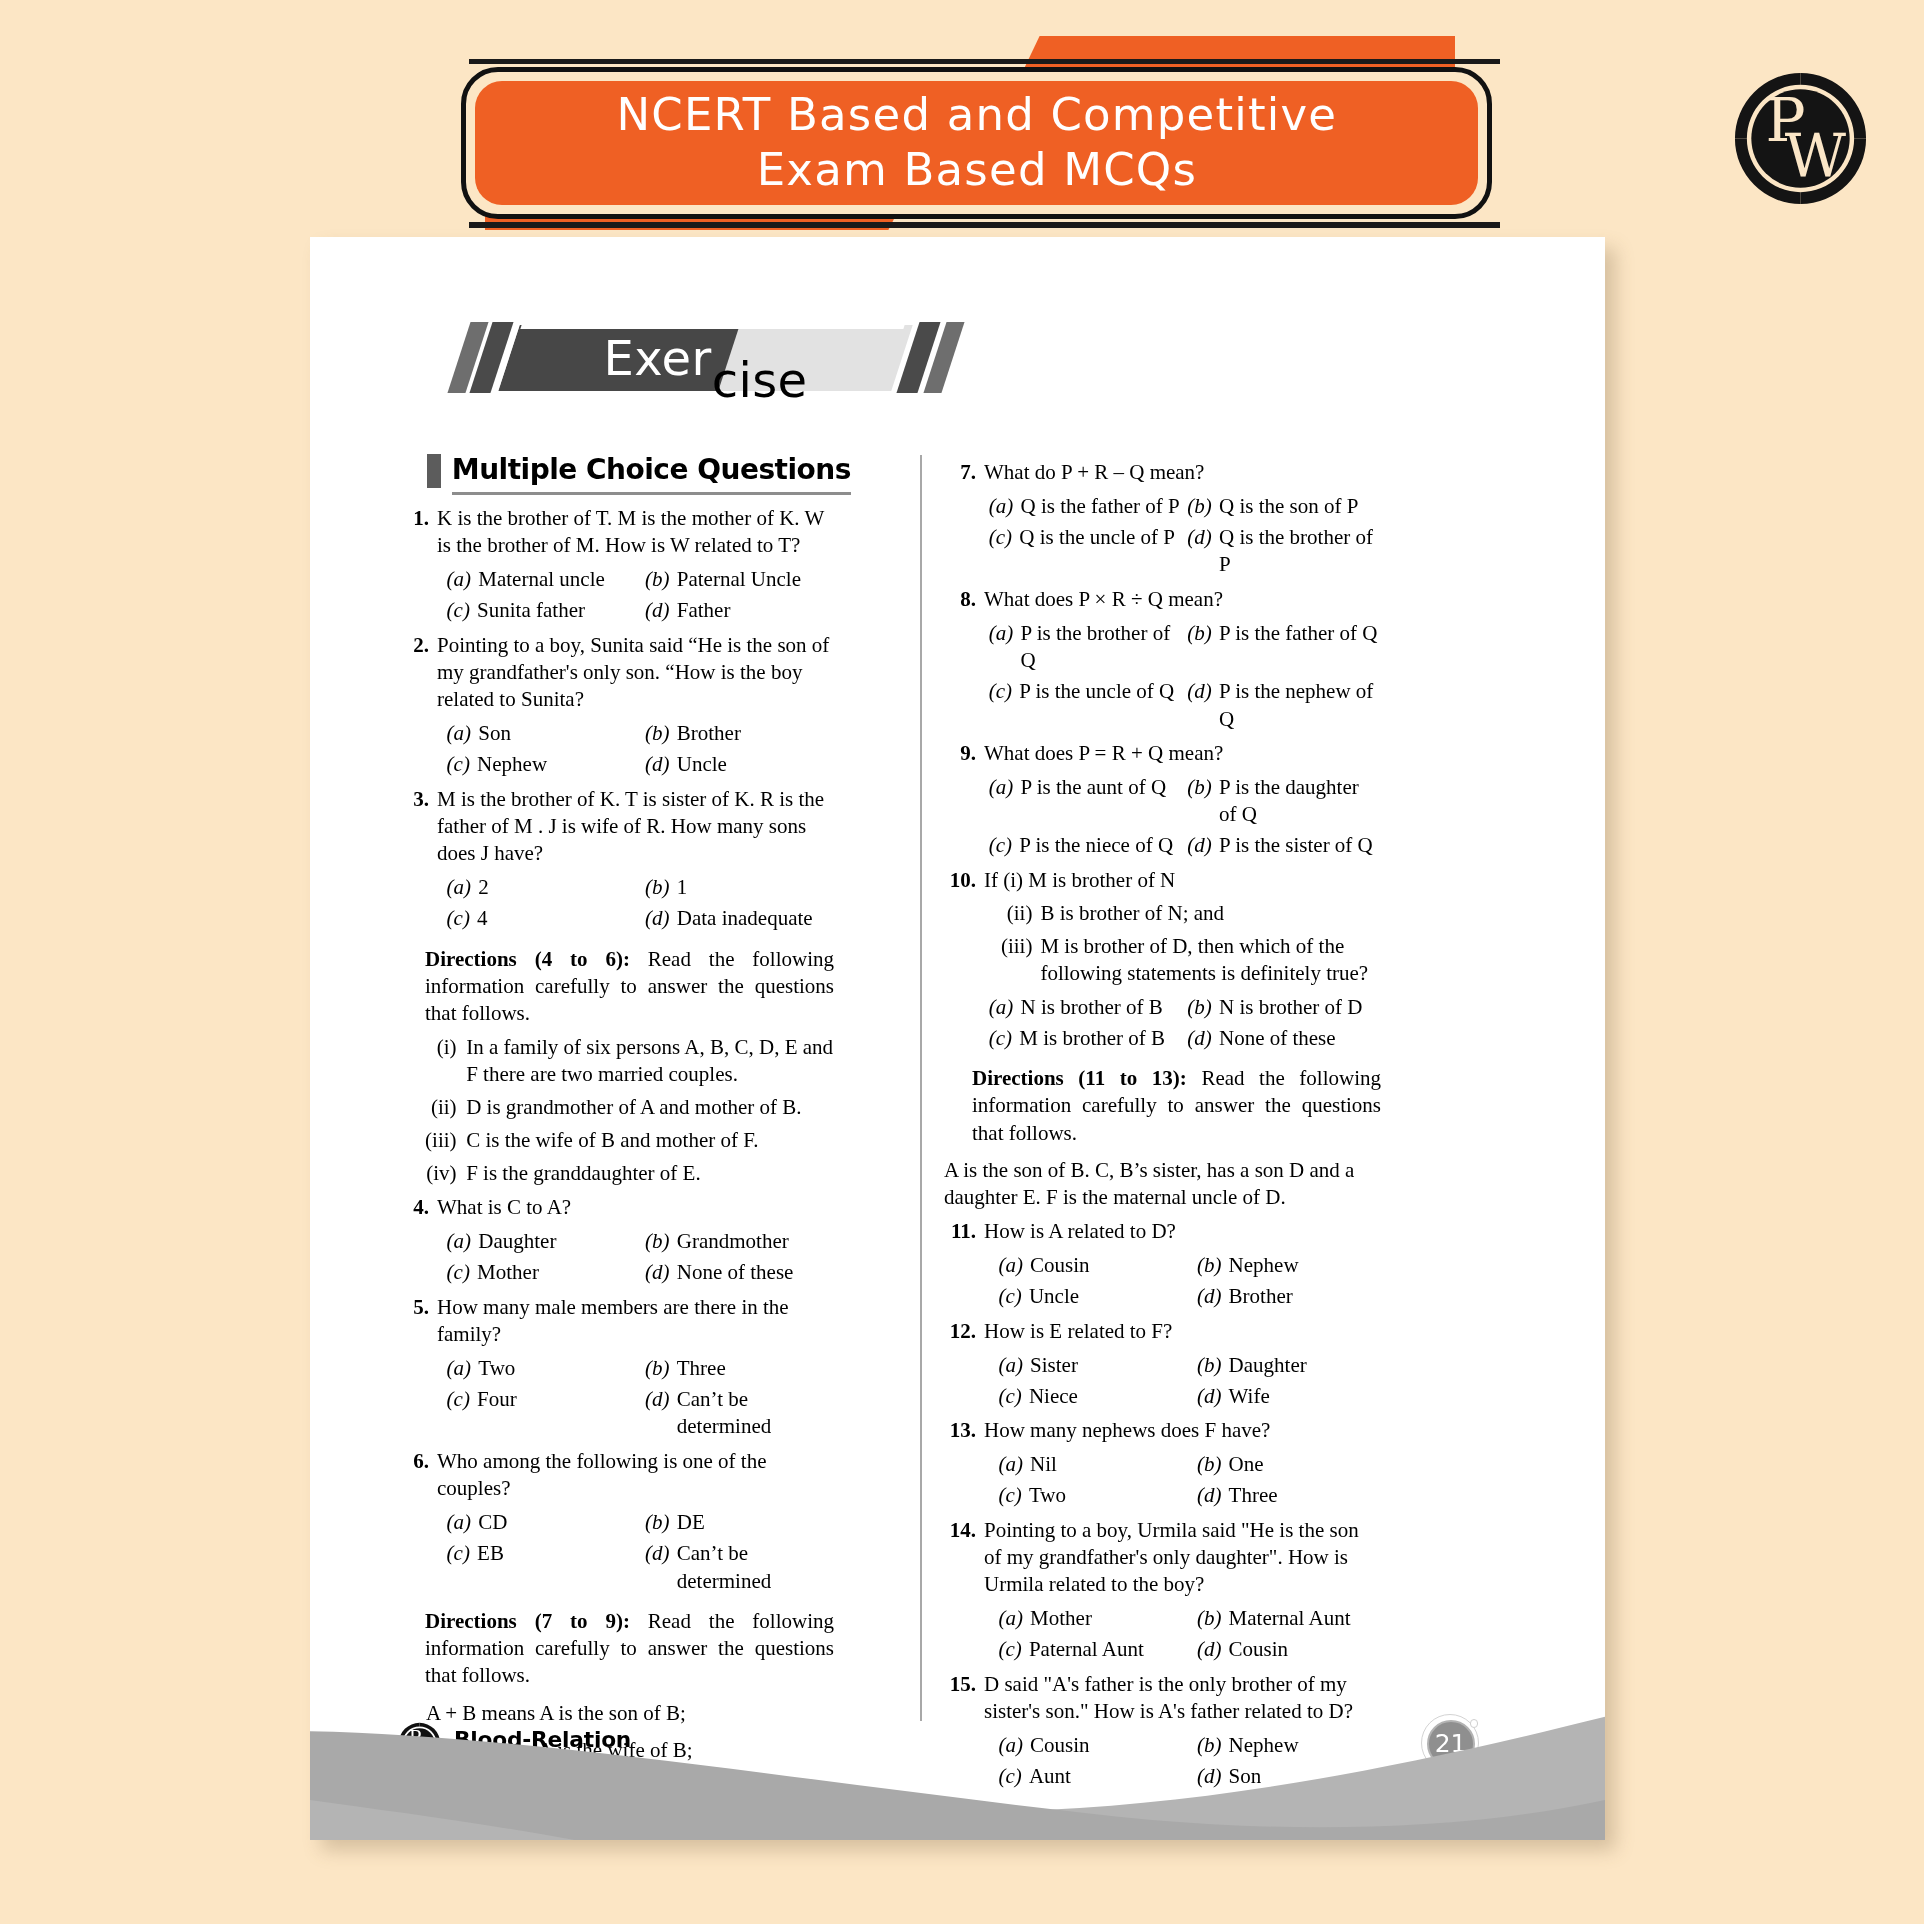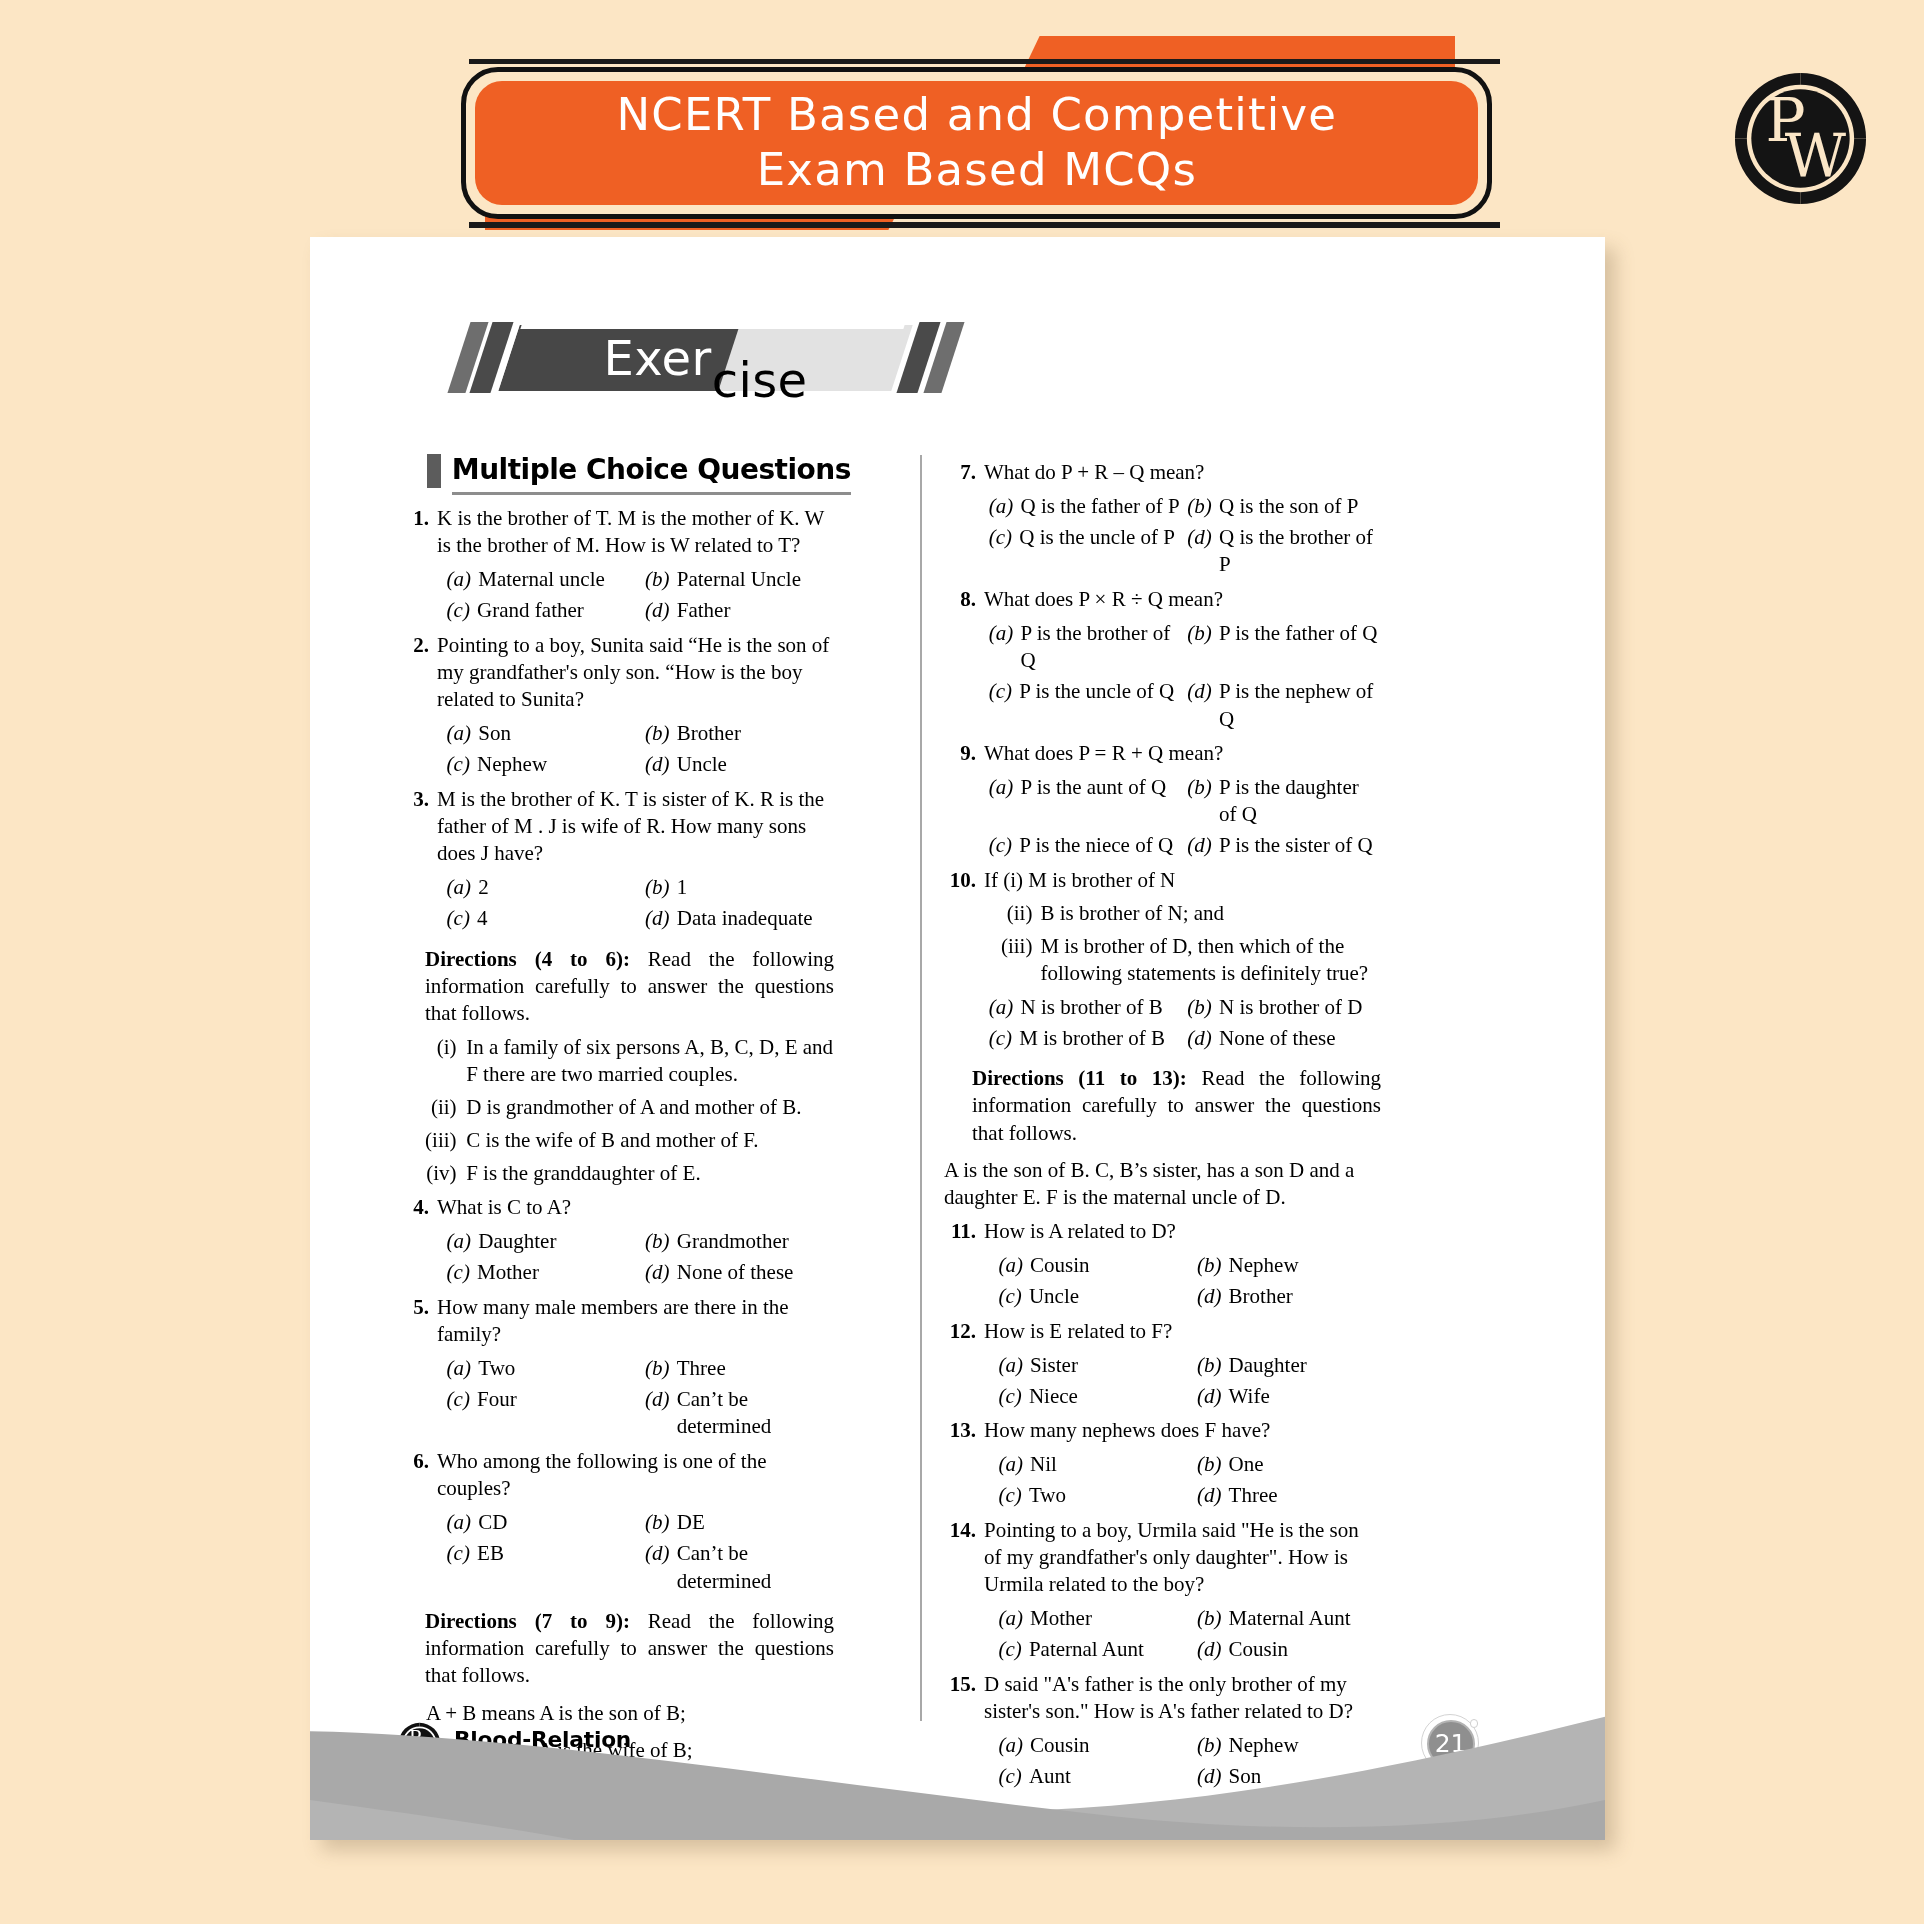--- a/index.html
+++ b/index.html
@@ -428,21 +428,21 @@
           <div class="opt">
               <span class="lbl">(a)</span>
               <span>Maternal uncle</span>
             </div>
           <div class="opt">
               <span class="lbl">(b)</span>
               <span>Paternal Uncle</span>
             </div>
           <div class="opt">
               <span class="lbl">(c)</span>
-              <span>Grand father</span>
+              <span>Sunita father</span>
             </div>
           <div class="opt">
               <span class="lbl">(d)</span>
               <span>Father</span>
             </div>
         </div>
       </div>
     </div>
 
     <div class="q">

